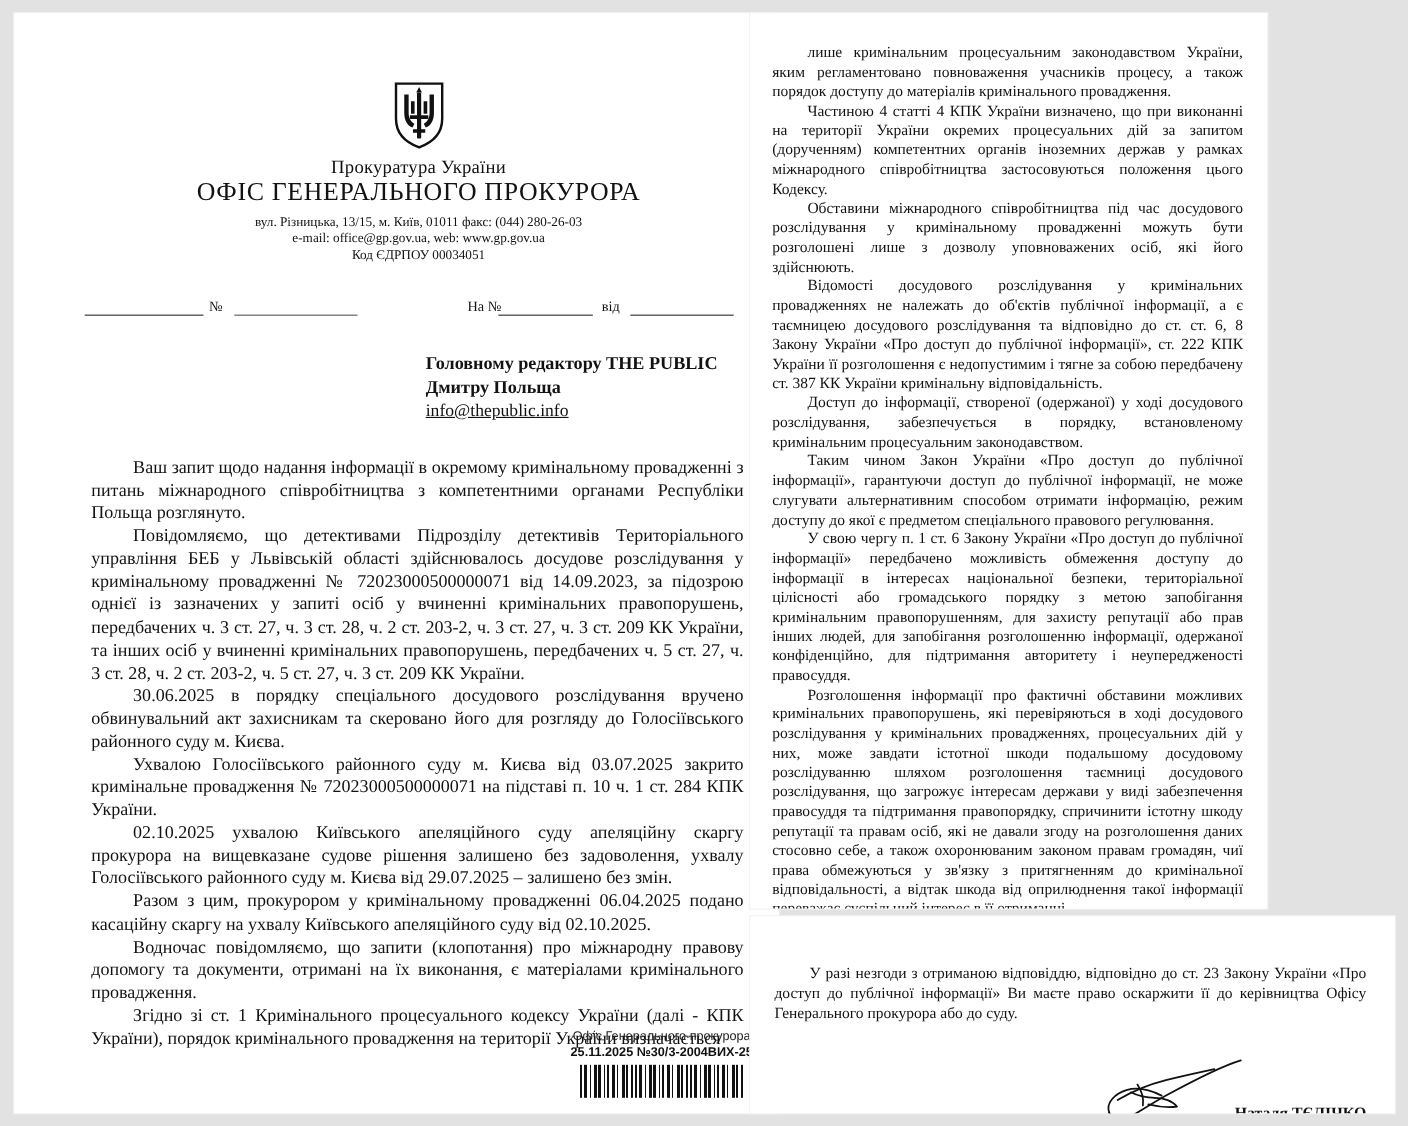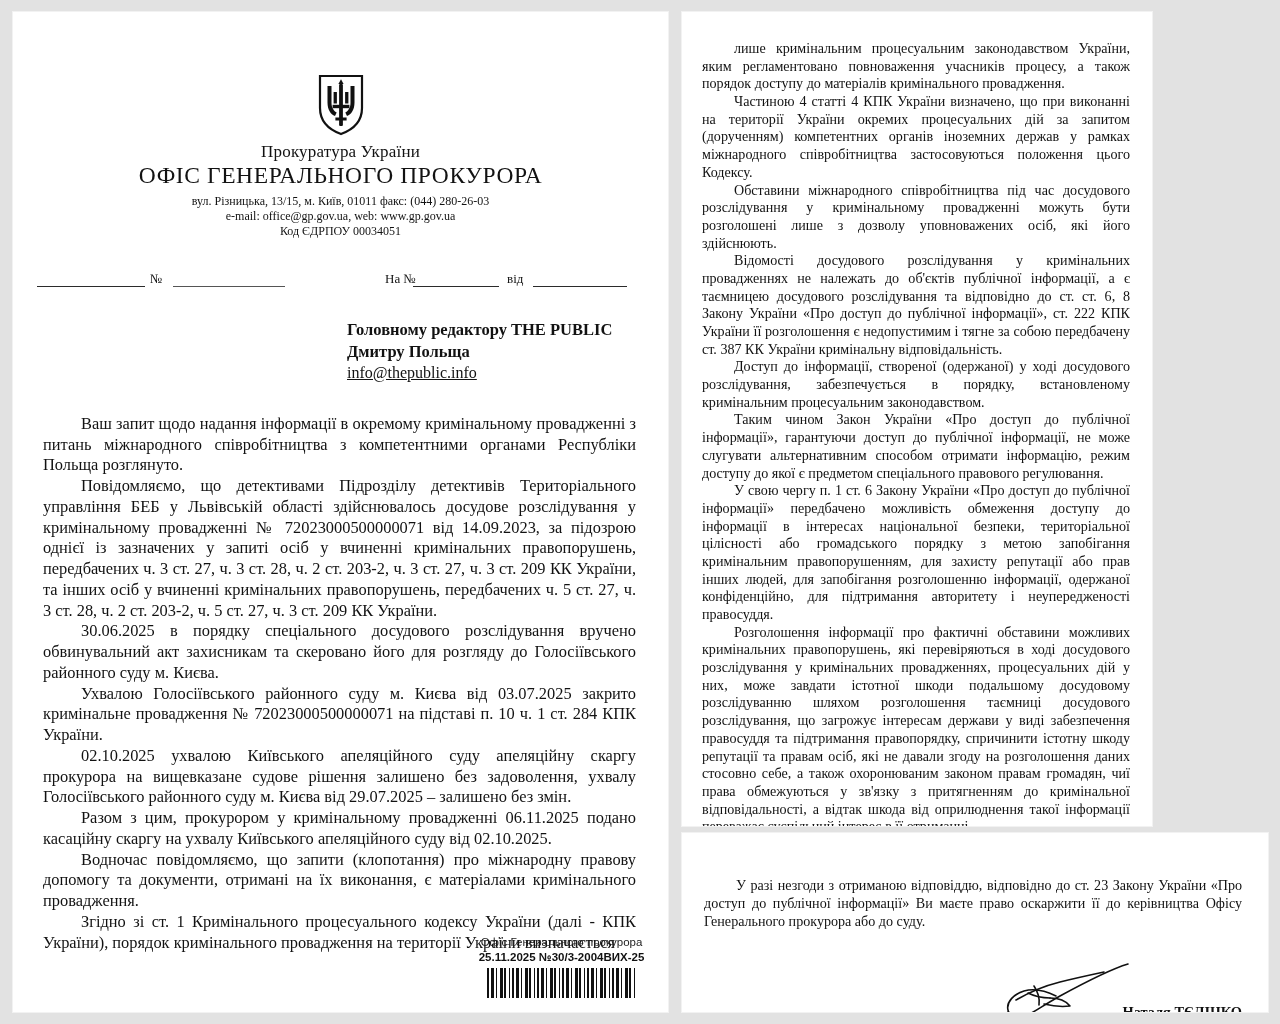--- a/index.html
+++ b/index.html
@@ -28,20 +28,21 @@
     position: absolute;
     background: #ffffff;
     box-shadow: 0 0 0 1px #f2f2f2;
     overflow: hidden;
   }
   #page-left {
     left: 13px;
     top: 12px;
     width: 655px;
     height: 1000px;
+    padding-left: 40px;
   }
   #page-right-top {
     left: 682px;
     top: 12px;
     width: 470px;
     height: 814px;
   }
   #page-right-bottom {
     left: 682px;
     top: 833px;
@@ -237,21 +238,21 @@
       <div>Дмитру Польща</div>
       <div class="mail">info@thepublic.info</div>
     </div>
 
     <div class="body-left">
       <p>Ваш запит щодо надання інформації в окремому кримінальному провадженні з питань міжнародного співробітництва з компетентними органами Республіки Польща розглянуто.</p>
       <p>Повідомляємо, що детективами Підрозділу детективів Територіального управління БЕБ у Львівській області здійснювалось досудове розслідування у кримінальному провадженні № 72023000500000071 від 14.09.2023, за підозрою однієї із зазначених у запиті осіб у вчиненні кримінальних правопорушень, передбачених ч. 3 ст. 27, ч. 3 ст. 28, ч. 2 ст. 203-2, ч. 3 ст. 27, ч. 3 ст. 209 КК України, та інших осіб у вчиненні кримінальних правопорушень, передбачених ч. 5 ст. 27, ч. 3 ст. 28, ч. 2 ст. 203-2, ч. 5 ст. 27, ч. 3 ст. 209 КК України.</p>
       <p>30.06.2025 в порядку спеціального досудового розслідування вручено обвинувальний акт захисникам та скеровано його для розгляду до Голосіївського районного суду м. Києва.</p>
       <p>Ухвалою Голосіївського районного суду м. Києва від 03.07.2025 закрито кримінальне провадження № 72023000500000071 на підставі п. 10 ч. 1 ст. 284 КПК України.</p>
       <p>02.10.2025 ухвалою Київського апеляційного суду апеляційну скаргу прокурора на вищевказане судове рішення залишено без задоволення, ухвалу Голосіївського районного суду м. Києва від 29.07.2025 – залишено без змін.</p>
-      <p>Разом з цим, прокурором у кримінальному провадженні 06.11.2025 подано касаційну скаргу на ухвалу Київського апеляційного суду від 02.10.2025.</p>
+      <p>Разом з цим, прокурором у кримінальному провадженні 06.04.2025 подано касаційну скаргу на ухвалу Київського апеляційного суду від 02.10.2025.</p>
       <p>Водночас повідомляємо, що запити (клопотання) про міжнародну правову допомогу та документи, отримані на їх виконання, є матеріалами кримінального провадження.</p>
       <p>Згідно зі ст. 1 Кримінального процесуального кодексу України (далі - КПК України), порядок кримінального провадження на території України визначається</p>
     </div>
 
     <div class="stamp">
       <div class="s1">Офіс Генерального прокурора</div>
       <div class="s2">25.11.2025 №30/3-2004ВИХ-25</div>
       <div class="barcode"></div>
     </div>
 

